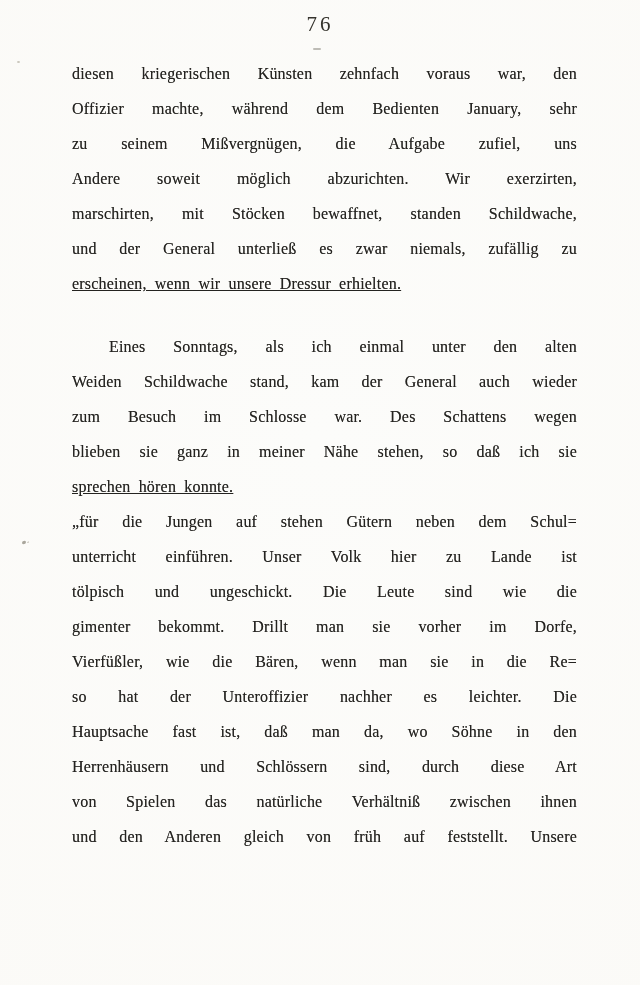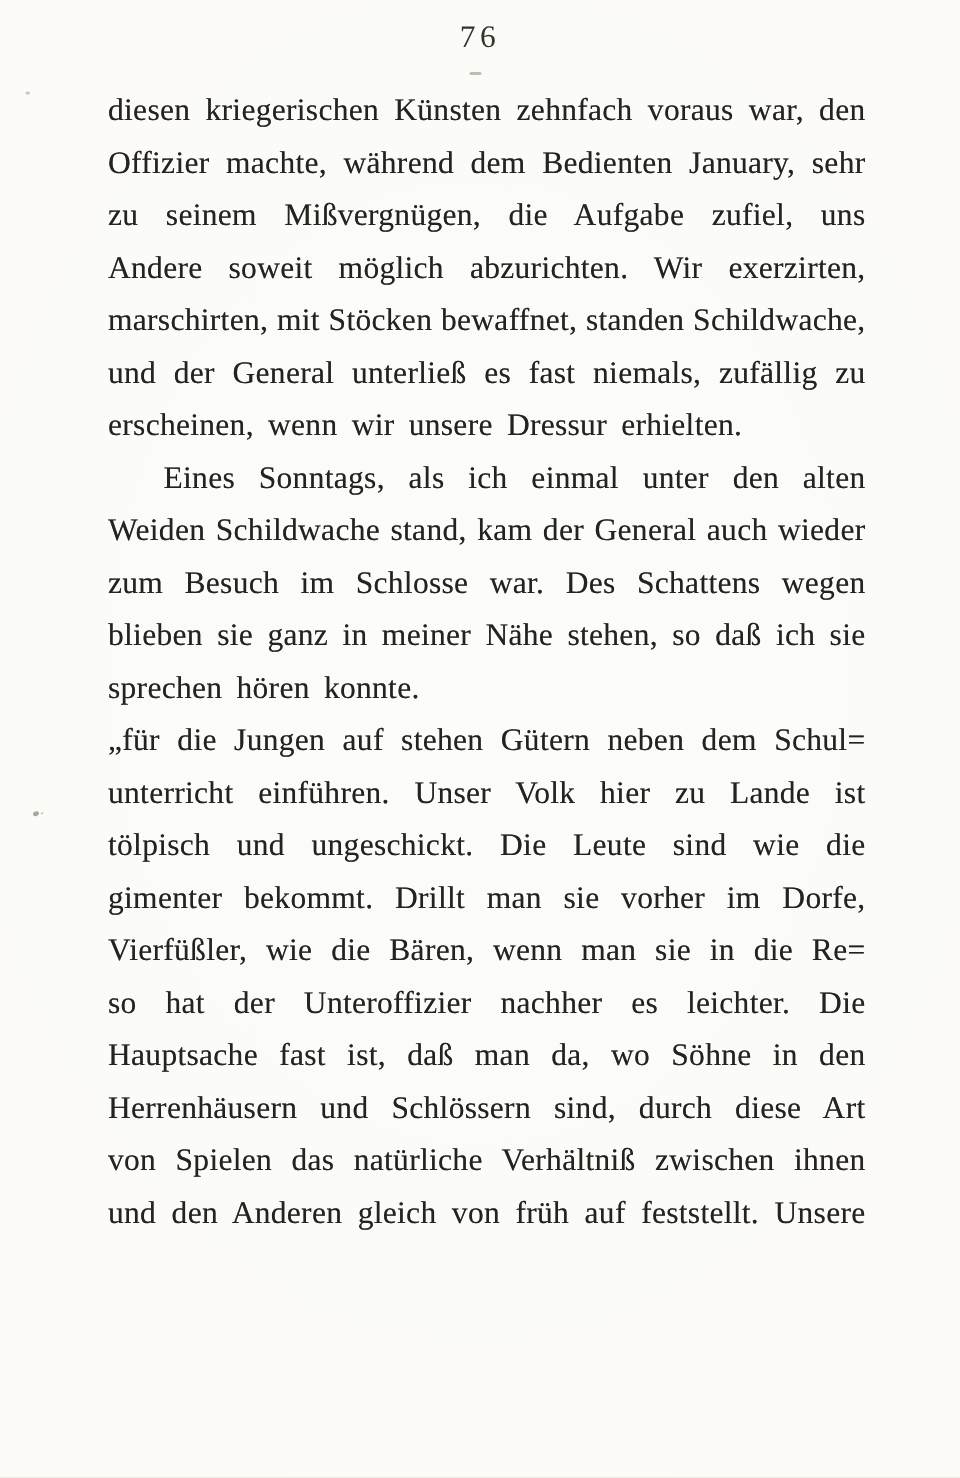--- a/index.html
+++ b/index.html
@@ -35,37 +35,39 @@
     height: 2px;
     background: #8a8880;
     opacity: 0.55;
     border-radius: 1px;
   }
   .text-block {
     position: absolute;
     left: 72px;
     top: 56px;
     width: 505px;
-    font-size: 21px;
+    font-size: 16px;
     line-height: 35px;
     letter-spacing: 0.2px;
   }
   .line {
     height: 35px;
     text-align: justify;
     text-align-last: justify;
     
     text-shadow: 0 0 0.4px rgba(30, 28, 24, 0.55);
   }
   .line.end {
     text-align-last: left;
     word-spacing: 4px;
+    text-decoration: underline;
   }
   .line.indent {
     text-indent: 37px;
+    margin-top: 28px;
   }
   .margin-speck {
     position: absolute;
     left: 22px;
     top: 541px;
     width: 4px;
     height: 3px;
     background: #a9a69c;
     border-radius: 50% 40% 50% 40%;
     transform: rotate(-18deg);
@@ -88,21 +90,21 @@
 
   <div class="page-number">76</div>
   <div class="sig-mark"></div>
 
   <div class="text-block">
     <div class="line">diesen kriegerischen Künsten zehnfach voraus war, den</div>
     <div class="line">Offizier machte, während dem Bedienten January, sehr</div>
     <div class="line">zu seinem Mißvergnügen, die Aufgabe zufiel, uns</div>
     <div class="line">Andere soweit möglich abzurichten. Wir exerzirten,</div>
     <div class="line">marschirten, mit Stöcken bewaffnet, standen Schildwache,</div>
-    <div class="line">und der General unterließ es fast niemals, zufällig zu</div>
+    <div class="line">und der General unterließ es zwar niemals, zufällig zu</div>
     <div class="line end">erscheinen, wenn wir unsere Dressur erhielten.</div>
     <div class="line indent">Eines Sonntags, als ich einmal unter den alten</div>
     <div class="line">Weiden Schildwache stand, kam der General auch wieder</div>
     <div class="line">zum Besuch im Schlosse war. Des Schattens wegen</div>
     <div class="line">blieben sie ganz in meiner Nähe stehen, so daß ich sie</div>
     <div class="line end">sprechen hören konnte.</div>
     <div class="line">„für die Jungen auf stehen Gütern neben dem Schul=</div>
     <div class="line">unterricht einführen. Unser Volk hier zu Lande ist</div>
     <div class="line">tölpisch und ungeschickt. Die Leute sind wie die</div>
     <div class="line">gimenter bekommt. Drillt man sie vorher im Dorfe,</div>

